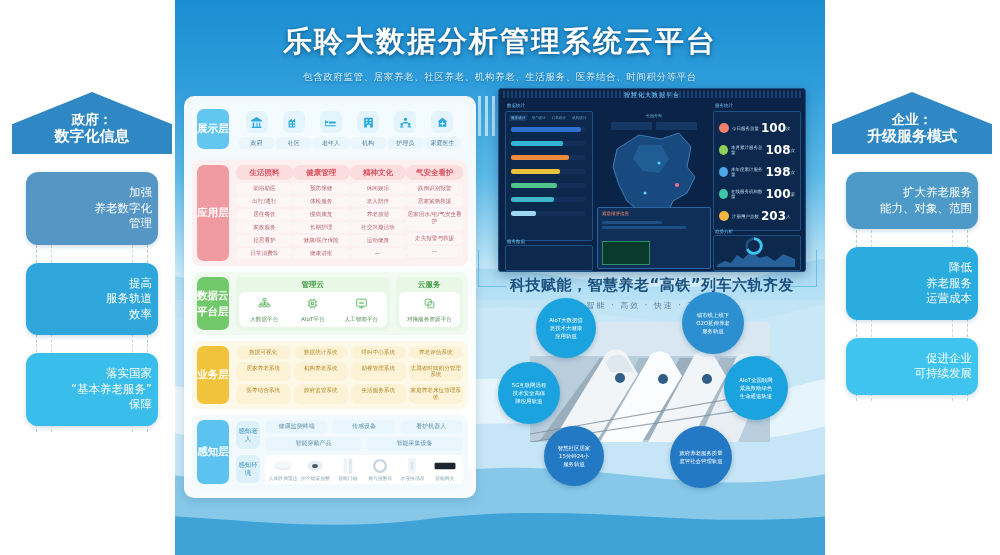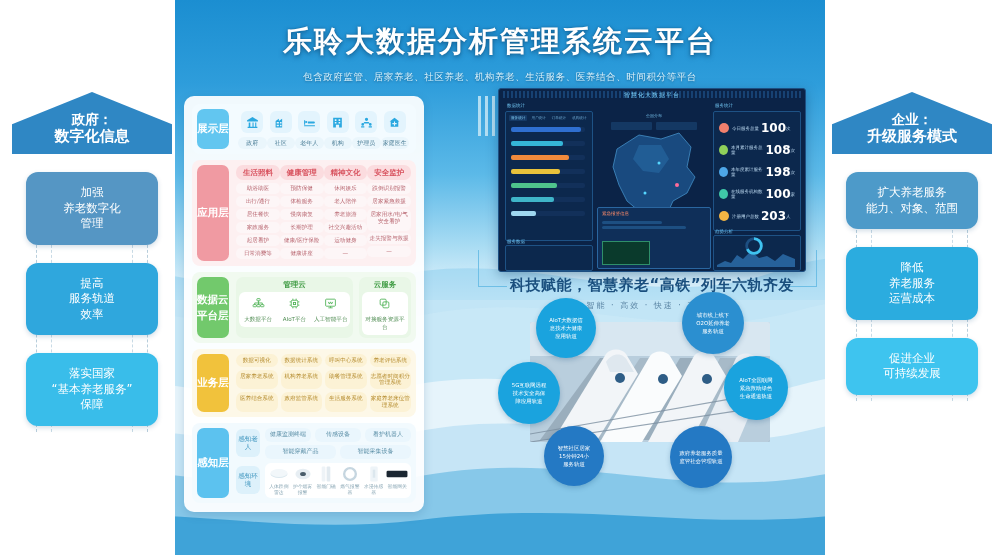--- a/index.html
+++ b/index.html
@@ -46,34 +46,34 @@
   .arrow .l1{font-size:13.5px;font-weight:bold;padding-top:12px;}
   .arrow .l2{font-size:15px;font-weight:bold;}
   .rails{position:absolute;left:24px;right:24px;top:58px;bottom:-6px;
          border-left:1.4px dashed #b9cfdc;border-right:1.4px dashed #b9cfdc;z-index:-1;}
   .rails:before,.rails:after{content:"";position:absolute;top:0;bottom:0;width:0;
          border-left:1.4px dashed #c9dbe6;}
   .rails:before{left:14px;} .rails:after{right:14px;}
 
   .pill{
     position:relative;margin:18px auto 0;width:120px;border-radius:12px;
-    color:#fff;text-align:center;line-height:1.35;font-size:11.5px;
+    color:#fff;text-align:right;line-height:1.35;font-size:11.5px;
     padding:13px 6px;box-shadow:0 2px 5px rgba(10,70,120,.18);
   }
   .pill.d1{background:#5596c4;}
   .pill.d2{background:#2fa7dd;}
   .pill.d3{background:#39bdea;}
   .pill.e1{background:#4d9ac9;}
   .pill.e2{background:#2bacdf;}
   .pill.e3{background:#3ec4ef;}
   .pill div{white-space:nowrap;}
 
   
   .arch{
-    position:absolute;left:184px;top:96px;width:240px;
+    position:absolute;left:184px;top:96px;width:292px;
     background:rgba(255,255,255,.93);border-radius:10px;
     box-shadow:0 3px 10px rgba(20,80,130,.18);
     padding:8px 8px 9px;box-sizing:border-box;z-index:13;
   }
   .layer{display:flex;border-radius:8px;margin-bottom:6px;padding:5px;box-sizing:border-box;}
   .layer:last-child{margin-bottom:0;}
   .lname{
     flex:0 0 32px;border-radius:7px;color:#fff;font-size:10.5px;font-weight:bold;
     display:flex;flex-direction:column;align-items:center;justify-content:center;
     line-height:1.45;margin-right:7px;
@@ -346,21 +346,21 @@
           <div class="appcol">
             <div class="apphead">精神文化</div>
             <div class="appitem">休闲娱乐</div>
             <div class="appitem">老人陪伴</div>
             <div class="appitem">养老旅游</div>
             <div class="appitem">社交兴趣活动</div>
             <div class="appitem">运动健身</div>
             <div class="appitem">—</div>
           </div>
           <div class="appcol">
-            <div class="apphead">安全监护</div>
+            <div class="apphead">气安全看护</div>
             <div class="appitem">跌倒识别报警</div>
             <div class="appitem">居家紧急救援</div>
             <div class="appitem" style="min-height:18px">居家用水/电/气安全看护</div>
             <div class="appitem">走失报警与救援</div>
             <div class="appitem">—</div>
           </div>
         </div>
       </div>
     </div>
 

